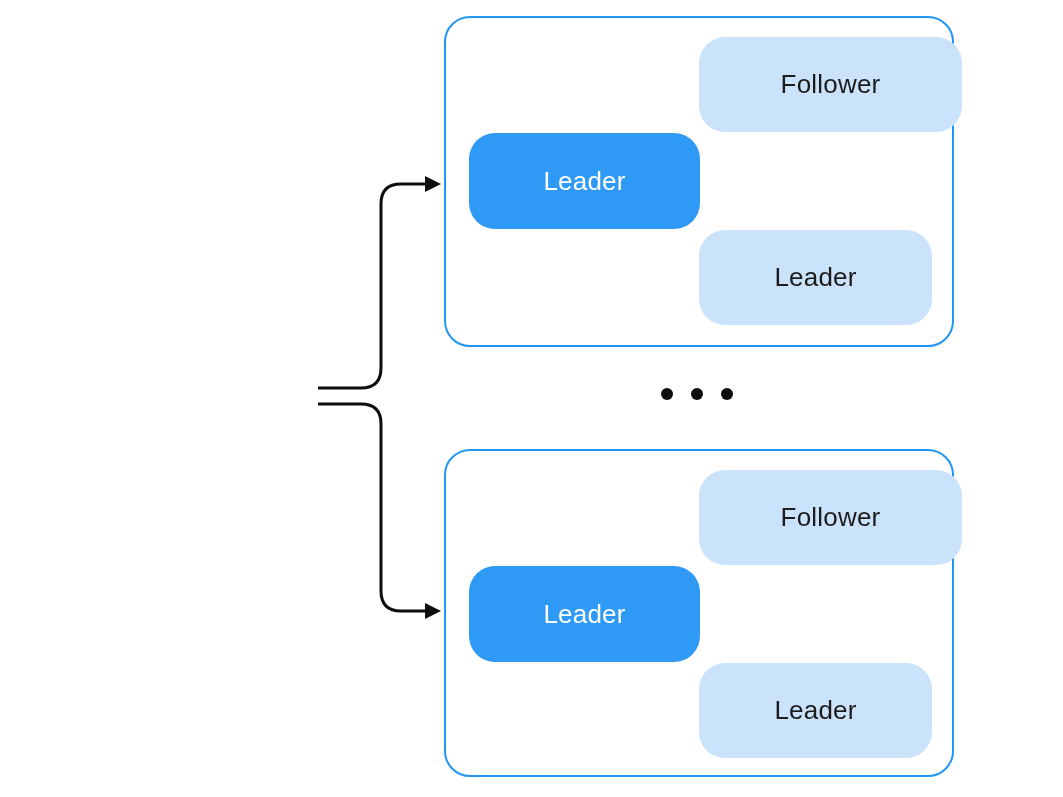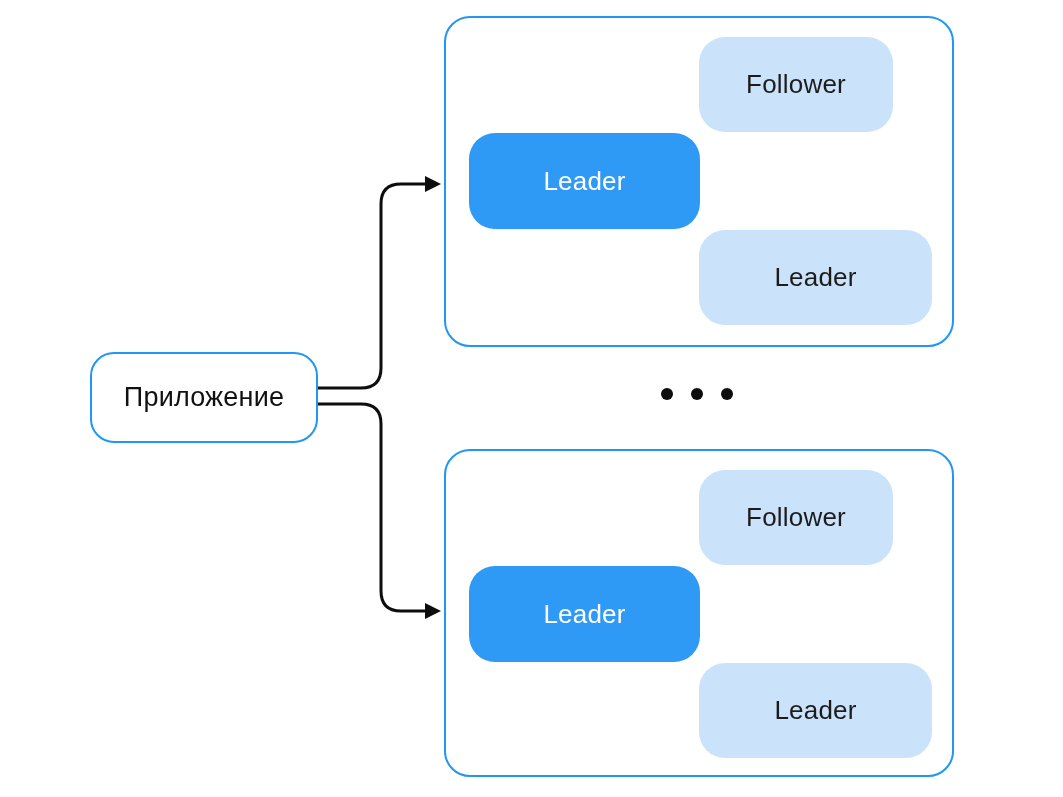--- a/index.html
+++ b/index.html
@@ -51,21 +51,21 @@
     box-sizing: border-box;
     background: #ffffff;
     border: 2.5px solid #2196f3;
     border-radius: 26px;
   }
   .cluster-1 { top: 16px;  height: 331px; }
   .cluster-2 { top: 449px; height: 328px; }
   .node-follower {
     left: 253px;
     top: 19px;
-    width: 194px;
+    width: 263px;
     height: 95px;
     background: #cbe3fa;
     color: #1c1c1c;
   }
   .node-leader-primary {
     left: 23px;
     top: 115px;
     width: 231px;
     height: 96px;
     background: #2f9af5;
@@ -93,23 +93,20 @@
     <path d="M318 404 H361 Q381 404 381 424 V591 Q381 611 401 611 H426" fill="none" stroke="#0d0d0d" stroke-width="3"></path>
     <polygon points="425,603 441,611 425,619" fill="#0d0d0d"></polygon>
 
     <g>
       <circle cx="667" cy="394" r="6" fill="#0d0d0d"></circle>
       <circle cx="697" cy="394" r="6" fill="#0d0d0d"></circle>
       <circle cx="727" cy="394" r="6" fill="#0d0d0d"></circle>
     </g>
   </svg>
 
-  <div class="node app-node">
-    <span>Приложение</span>
-  </div>
 
   <div class="cluster cluster-1">
     <div class="node node-follower">
       <span>Follower</span>
     </div>
     <div class="node node-leader-primary">
       <span>Leader</span>
     </div>
     <div class="node node-leader-secondary">
       <span>Leader</span>

